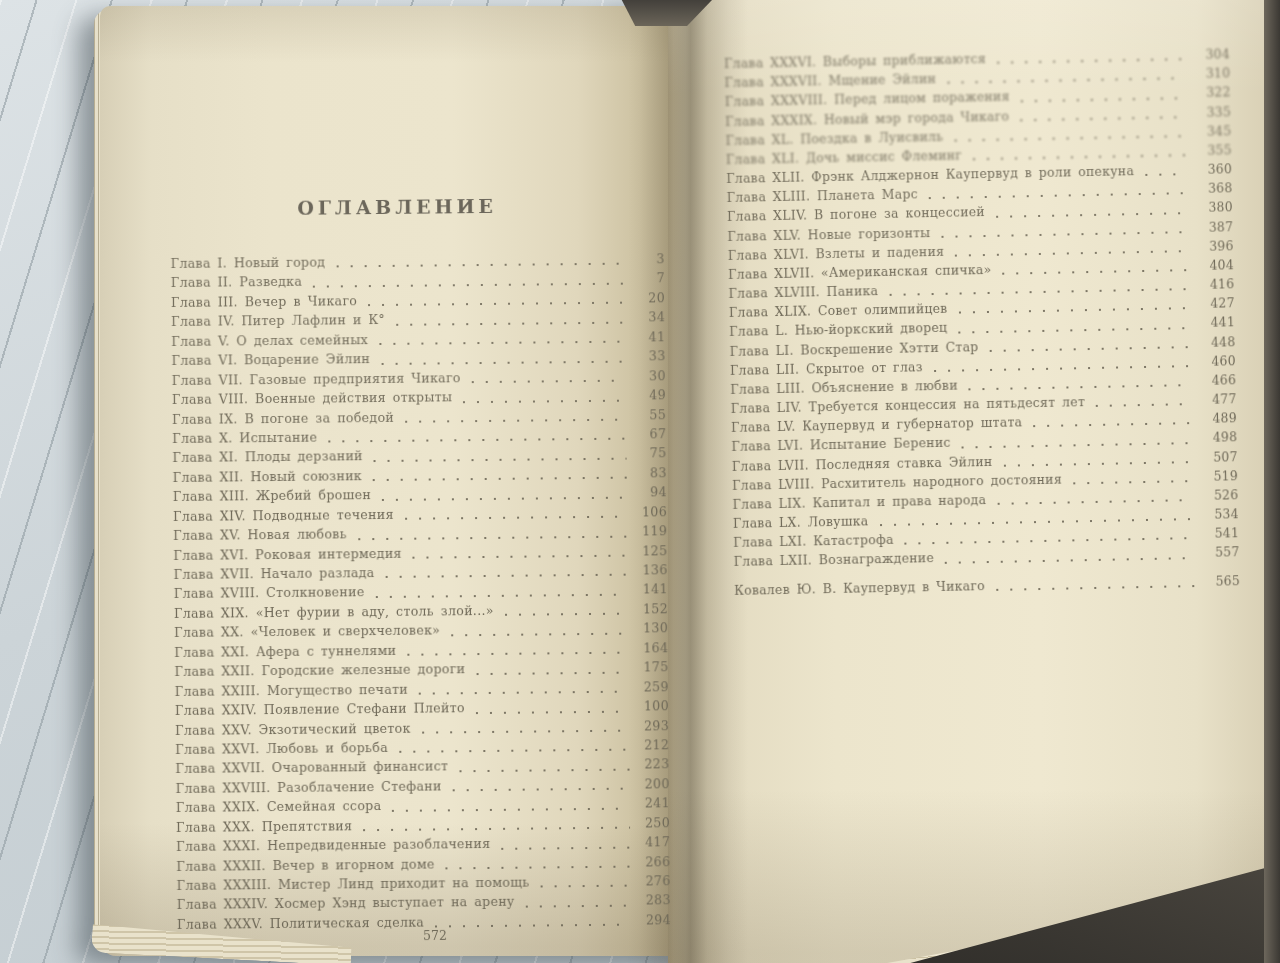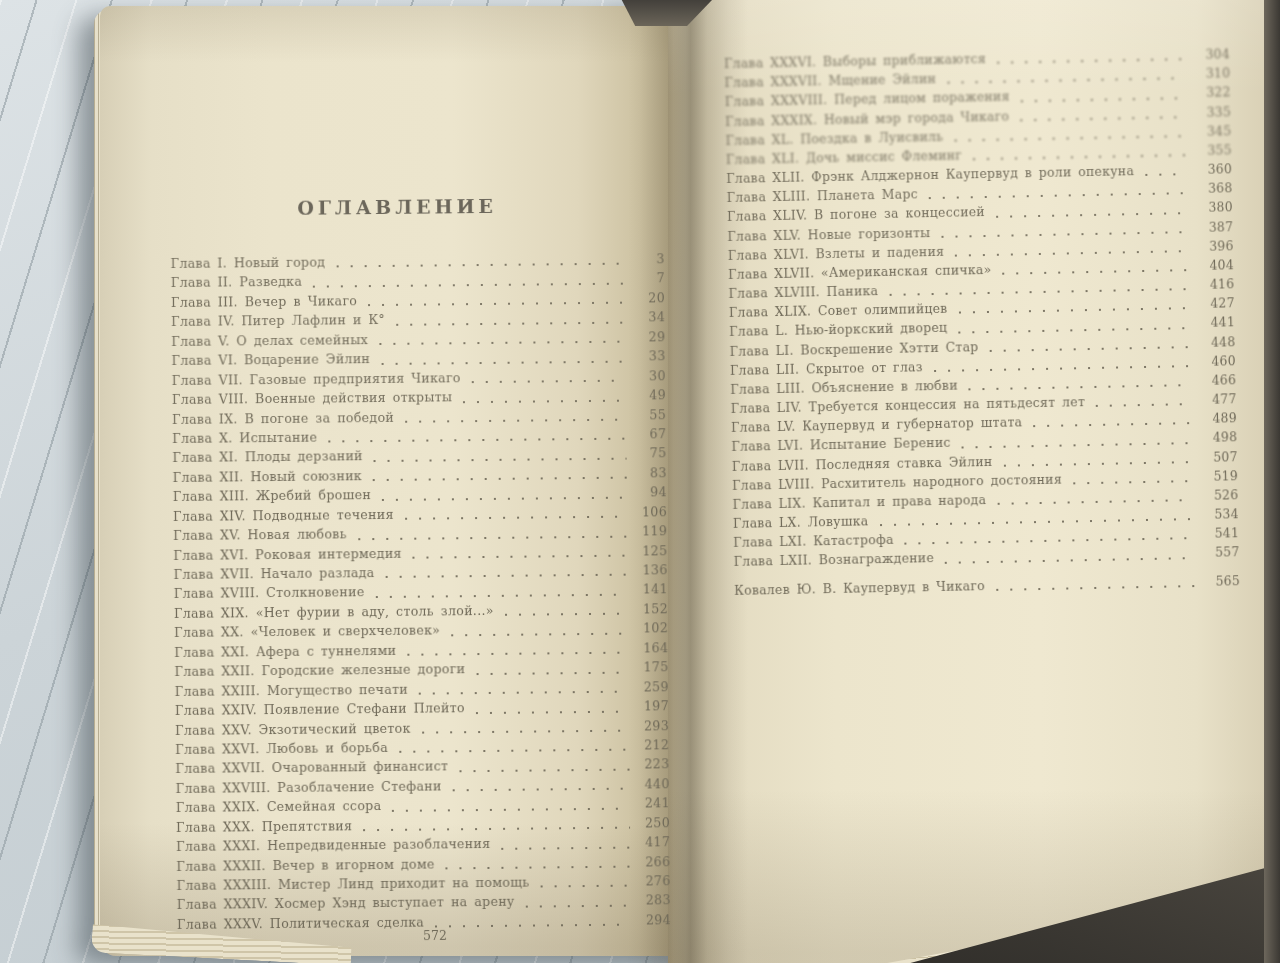--- a/index.html
+++ b/index.html
@@ -98,21 +98,21 @@
 
   <div class="toc-row b2">
     <span class="chap">Глава IV. Питер Лафлин и К°</span>
     <span class="leader"></span>
     <span class="pg">34</span>
   </div>
 
   <div class="toc-row b2">
     <span class="chap">Глава V. О делах семейных</span>
     <span class="leader"></span>
-    <span class="pg">29</span>
+    <span class="pg">41</span>
   </div>
 
   <div class="toc-row b2">
     <span class="chap">Глава VI. Воцарение Эйлин</span>
     <span class="leader"></span>
     <span class="pg">33</span>
   </div>
 
   <div class="toc-row b2">
     <span class="chap">Глава VII. Газовые предприятия Чикаго</span>
@@ -188,21 +188,21 @@
 
   <div class="toc-row b1">
     <span class="chap">Глава XIX. «Нет фурии в аду, столь злой...»</span>
     <span class="leader"></span>
     <span class="pg">152</span>
   </div>
 
   <div class="toc-row b1">
     <span class="chap">Глава XX. «Человек и сверхчеловек»</span>
     <span class="leader"></span>
-    <span class="pg">102</span>
+    <span class="pg">130</span>
   </div>
 
   <div class="toc-row b1">
     <span class="chap">Глава XXI. Афера с туннелями</span>
     <span class="leader"></span>
     <span class="pg">164</span>
   </div>
 
   <div class="toc-row b1">
     <span class="chap">Глава XXII. Городские железные дороги</span>
@@ -212,21 +212,21 @@
 
   <div class="toc-row b1">
     <span class="chap">Глава XXIII. Могущество печати</span>
     <span class="leader"></span>
     <span class="pg">259</span>
   </div>
 
   <div class="toc-row b1">
     <span class="chap">Глава XXIV. Появление Стефани Плейто</span>
     <span class="leader"></span>
-    <span class="pg">197</span>
+    <span class="pg">100</span>
   </div>
 
   <div class="toc-row b1">
     <span class="chap">Глава XXV. Экзотический цветок</span>
     <span class="leader"></span>
     <span class="pg">293</span>
   </div>
 
   <div class="toc-row b1">
     <span class="chap">Глава XXVI. Любовь и борьба</span>
@@ -236,21 +236,21 @@
 
   <div class="toc-row b1">
     <span class="chap">Глава XXVII. Очарованный финансист</span>
     <span class="leader"></span>
     <span class="pg">223</span>
   </div>
 
   <div class="toc-row b1">
     <span class="chap">Глава XXVIII. Разоблачение Стефани</span>
     <span class="leader"></span>
-    <span class="pg">440</span>
+    <span class="pg">200</span>
   </div>
 
   <div class="toc-row b1">
     <span class="chap">Глава XXIX. Семейная ссора</span>
     <span class="leader"></span>
     <span class="pg">241</span>
   </div>
 
   <div class="toc-row b1">
     <span class="chap">Глава XXX. Препятствия</span>

